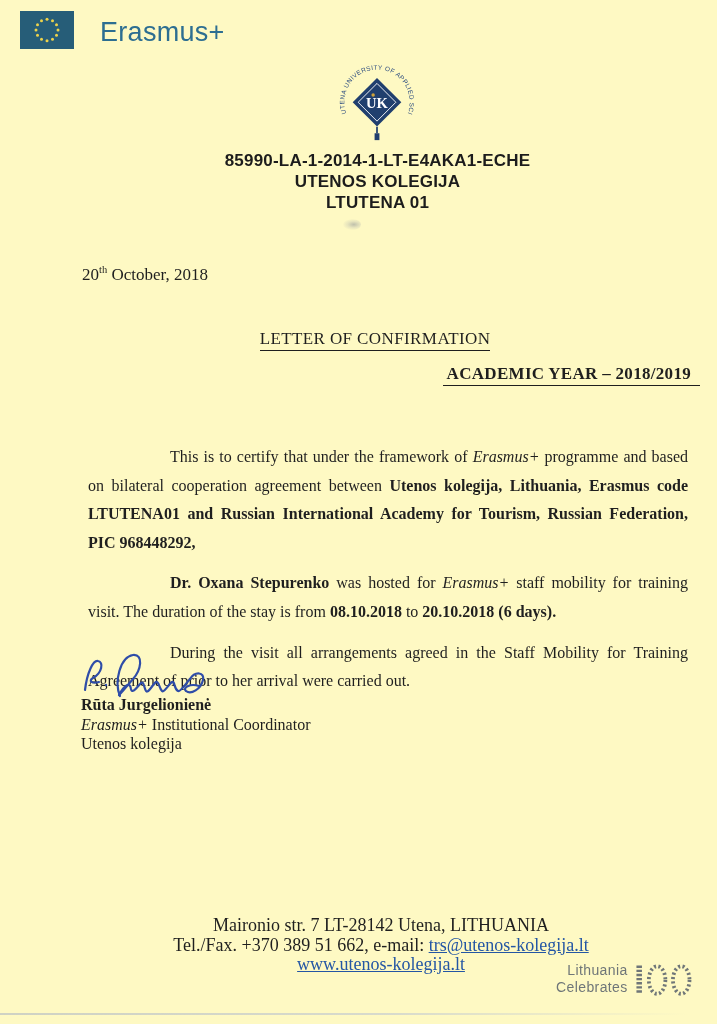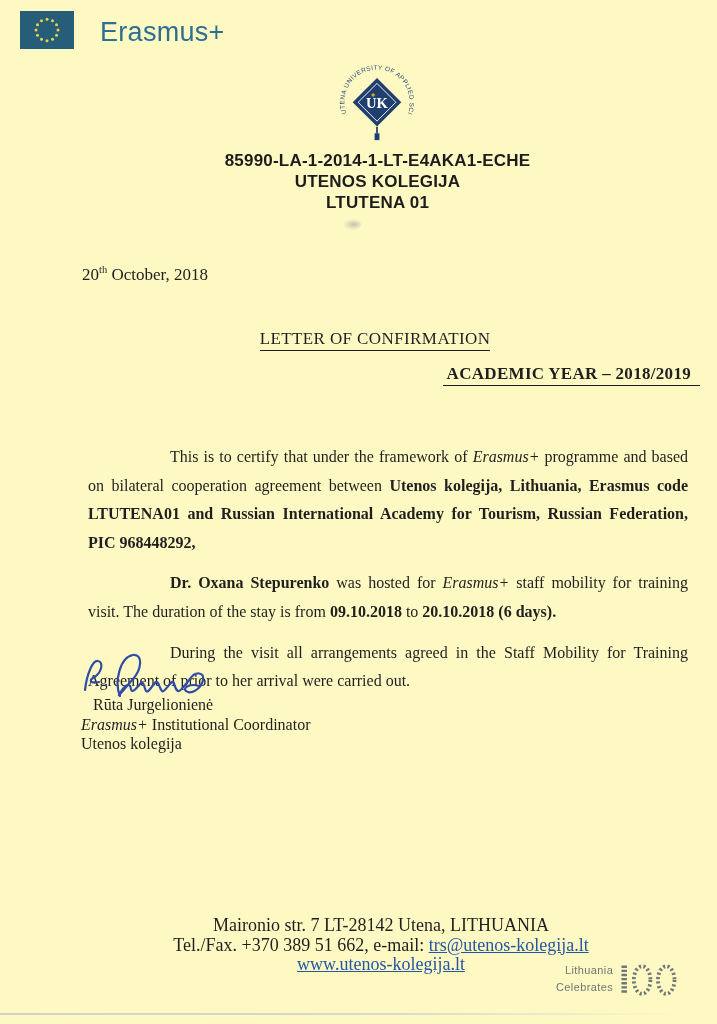--- a/index.html
+++ b/index.html
@@ -55,36 +55,36 @@
   .letter-body{
     position:absolute;left:76px;top:431px;width:624px;
     font-size:16px;line-height:28.6px;text-align:justify;
   }
   .letter-body p{margin:12px;text-indent:82px;}
   .b{font-weight:bold;}
   .i{font-style:italic;}
   
   .sig-scribble{position:absolute;left:78px;top:648px;width:138px;height:58px;}
   .signatory{position:absolute;left:81px;top:695px;font-size:16px;line-height:19.6px;}
-  .signatory .name{font-weight:normal;margin-left:12px;}
+  .signatory .name{font-weight:bold;}
   
   .footer-block{
     position:absolute;left:45px;right:0;top:916px;text-align:center;
     font-size:18px;line-height:19.5px;
   }
   .footer-block a{color:#2456a4;text-decoration:underline;}
   
   .centennial{
     position:absolute;left:556px;top:956px;display:flex;align-items:flex-start;
     color:#6f7678;
   }
   .centennial-text{
     margin-top:6px;text-align:right;
     font-family:"Liberation Sans", sans-serif;
-    font-size:11px;line-height:17px;letter-spacing:.4px;
+    font-size:14px;line-height:17px;letter-spacing:.4px;
   }
   .centennial-number{margin-left:5px;}
   
   .scan-bottom-edge{
     position:absolute;left:0;top:1013px;height:2px;width:717px;
     background:linear-gradient(to right,#c3c8c4 0%,#ced3cf 55%,rgba(206,211,207,0) 96%);
     opacity:.8;
   }
 </style>
 </head>
@@ -142,21 +142,21 @@
 
   <div class="letter-title">
     <span>LETTER OF CONFIRMATION</span>
   </div>
   <div class="academic-year">
     <span>ACADEMIC YEAR – 2018/2019</span>
   </div>
 
   <div class="letter-body">
     <p><span>This is to certify that under the framework of </span><span class="i">Erasmus+</span><span> programme and based on bilateral cooperation agreement between </span><span class="b">Utenos kolegija, Lithuania, Erasmus code LTUTENA01 and Russian International Academy for Tourism, Russian Federation, PIC 968448292,</span></p>
-    <p><span class="b">Dr. Oxana Stepurenko</span><span> was hosted for </span><span class="i">Erasmus+</span><span> staff mobility for training visit. The duration of the stay is from </span><span class="b">09.10.2018</span><span> to </span><span class="b">20.10.2018 (6 days).</span></p>
+    <p><span class="b">Dr. Oxana Stepurenko</span><span> was hosted for </span><span class="i">Erasmus+</span><span> staff mobility for training visit. The duration of the stay is from </span><span class="b">08.10.2018</span><span> to </span><span class="b">20.10.2018 (6 days).</span></p>
     <p><span>During the visit all arrangements agreed in the Staff Mobility for Training Agreement of prior to her arrival were carried out.</span></p>
   </div>
 
   <svg class="sig-scribble" viewBox="0 0 138 58">
     <g fill="none" stroke="#2f4da8" stroke-width="2.2" stroke-linecap="round" stroke-linejoin="round">
       <path d="M7,42 C9,25 15,12 20,13 C26,14 24,25 15,30 C10,33 14,36 21,34"></path>
       <circle cx="28" cy="37" r="1.2" fill="#2f4da8" stroke="none"></circle>
       <path d="M42,48 C36,34 42,9 55,7 C66,6 63,22 55,31 C49,38 44,44 41,47"></path>
       <path d="M41,47 C47,36 52,34 53,41 C54,47 60,38 63,35 C66,33 66,40 68,43 C70,46 75,36 78,34 C81,33 81,40 84,43 C86,45 91,36 94,34 C97,33 96,41 100,43 C103,44 108,35 112,31"></path>
       <path d="M112,31 C117,23 127,24 125,32 C123,41 113,47 108,43 C104,40 112,35 121,38"></path>

